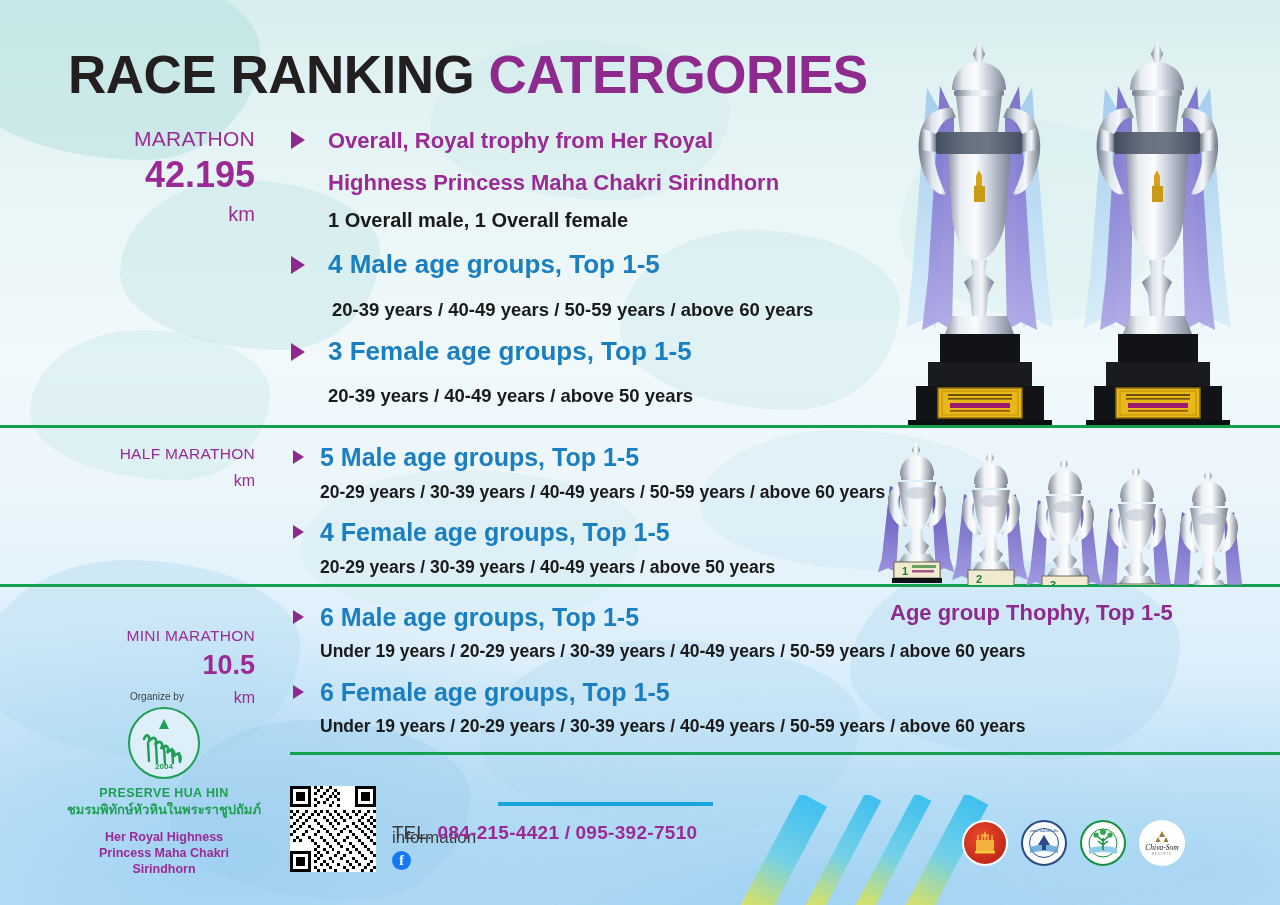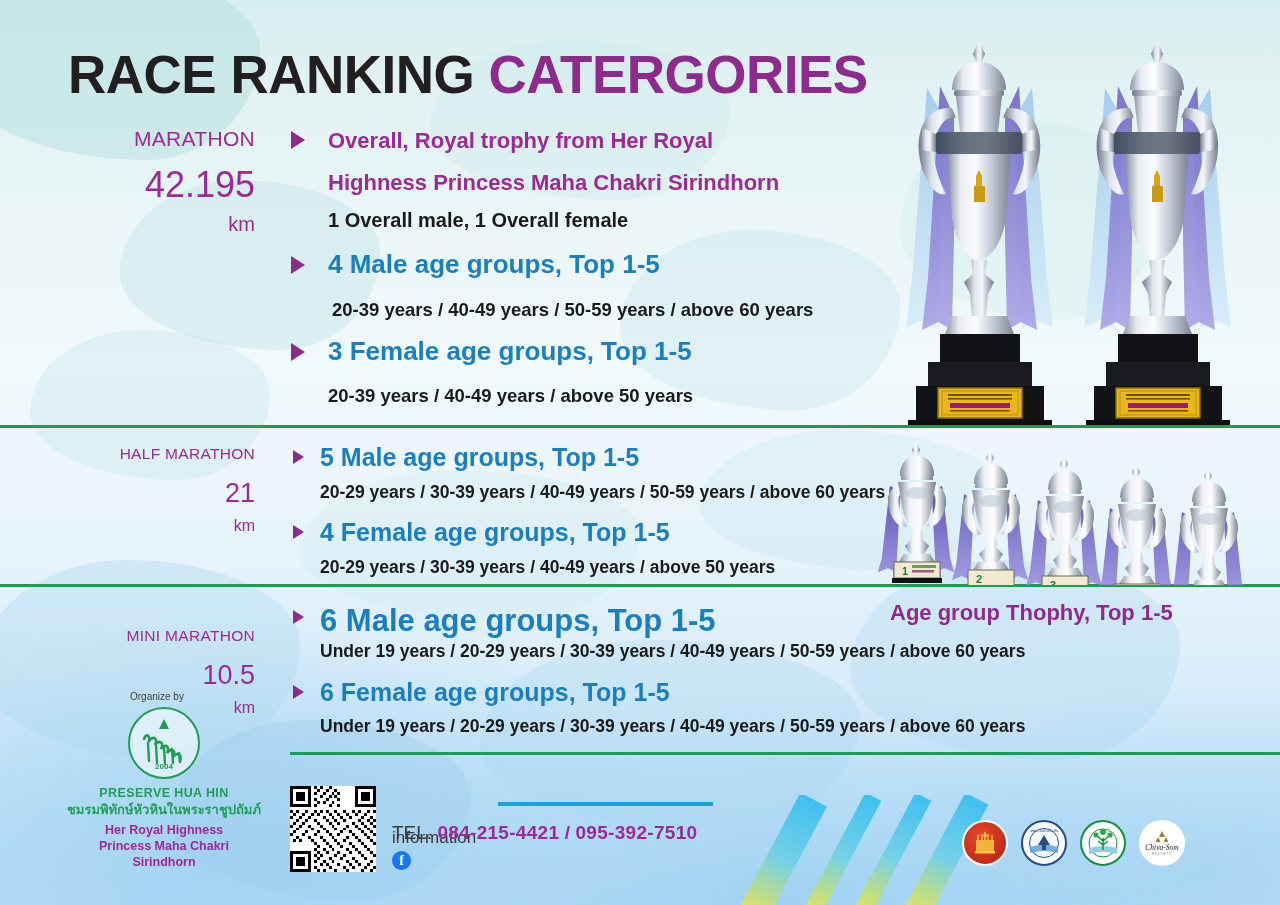--- a/index.html
+++ b/index.html
@@ -20,21 +20,21 @@
 
   
   .title { position:absolute; left:68px; top:44px; font-size:53px; font-weight:bold;
            letter-spacing:-.5px; white-space:nowrap; }
   .title .t1 { color:#231f20; }
   .title .t2 { color:#8e2a8d; }
 
   
   .dist { position:absolute; text-align:right; color:#9b2a96; line-height:1; }
   .dist .name { font-size:21px; letter-spacing:.3px; display:block; }
-  .dist .num  { font-size:36px; display:block; margin-top:18px; }
+  .dist .num  { font-size:36px; display:block; margin-top:8px;font-weight:bold; }
   .dist .unit { font-size:20px; display:block; margin-top:11px; }
   .dist.small .name { font-size:15.5px; }
   .dist.small .num  { font-size:27px; }
   .dist.small .unit { font-size:16px; }
 
   
   .tri { position:absolute; width:0; height:0; border-left:14px solid #8e2a8d;
          border-top:9px solid transparent; border-bottom:9px solid transparent; }
   .tri.sm { border-left-width:11px; border-top-width:7px; border-bottom-width:7px; }
   .hl { position:absolute; font-weight:bold; white-space:nowrap; }
@@ -230,21 +230,20 @@
 <div class="hl black" style="left:332px;top:299px;font-size:18.5px;">20-39 years / 40-49 years / 50-59 years / above 60 years</div>
 
 <div class="tri" style="left:291px;top:343px;"></div>
 <div class="hl blue" style="left:328px;top:336px;font-size:26px;">3 Female age groups, Top 1-5</div>
 <div class="hl black" style="left:328px;top:385px;font-size:18.5px;">20-39 years / 40-49 years / above 50 years</div>
 
 <div class="divider" style="left:0;top:425px;width:1280px;"></div>
 
 <div class="dist small" style="left:60px;top:446px;width:195px;">
   <span class="name">HALF MARATHON</span>
-  <span class="num">21</span>
   <span class="unit">km</span>
 </div>
 
 <div class="tri sm" style="left:293px;top:450px;"></div>
 <div class="hl blue" style="left:320px;top:443px;font-size:25px;">5 Male age groups, Top 1-5</div>
 <div class="hl black" style="left:320px;top:482px;font-size:17.5px;">20-29 years / 30-39 years / 40-49 years / 50-59 years / above 60 years</div>
 
 <div class="tri sm" style="left:293px;top:525px;"></div>
 <div class="hl blue" style="left:320px;top:518px;font-size:25px;">4 Female age groups, Top 1-5</div>
 <div class="hl black" style="left:320px;top:557px;font-size:17.5px;">20-29 years / 30-39 years / 40-49 years / above 50 years</div>
@@ -297,21 +296,21 @@
   <text x="316" y="161" font-family="Liberation Sans, sans-serif" font-size="11" font-weight="bold" fill="#15803d">5</text>
 </svg>
 
 <div class="dist small" style="left:60px;top:628px;width:195px;">
   <span class="name">MINI MARATHON</span>
   <span class="num">10.5</span>
   <span class="unit">km</span>
 </div>
 
 <div class="tri sm" style="left:293px;top:610px;"></div>
-<div class="hl blue" style="left:320px;top:603px;font-size:31px;">6 Male age groups, Top 1-5</div>
+<div class="hl blue" style="left:320px;top:603px;font-size:25px;">6 Male age groups, Top 1-5</div>
 <div class="hl black" style="left:320px;top:641px;font-size:17.5px;">Under 19 years / 20-29 years / 30-39 years / 40-49 years / 50-59 years / above 60 years</div>
 
 <div class="tri sm" style="left:293px;top:685px;"></div>
 <div class="hl blue" style="left:320px;top:678px;font-size:25px;">6 Female age groups, Top 1-5</div>
 <div class="hl black" style="left:320px;top:716px;font-size:17.5px;">Under 19 years / 20-29 years / 30-39 years / 40-49 years / 50-59 years / above 60 years</div>
 
 <div class="troph-cap" style="left:890px;top:600px;">Age group Thophy, Top 1-5</div>
 
 <div class="divider" style="left:290px;top:752px;width:990px;"></div>
 
@@ -322,21 +321,21 @@
     <path d="M30 6 L35 16 L25 16 Z" fill="#1f9e55"></path>
     <path d="M10 26 C12 20 16 22 15 28 C20 22 24 26 21 32 C26 26 30 30 27 36 C32 30 36 34 33 40 C38 34 42 38 39 44 C44 38 48 42 46 48" stroke="#1f9e55" stroke-width="2.6" fill="none" stroke-linecap="round"></path>
     <path d="M14 30 L15 48 M22 32 L23 50 M30 34 L31 51 M38 36 L39 50 M45 40 L46 49" stroke="#1f9e55" stroke-width="2.4" stroke-linecap="round"></path>
     <text x="30" y="56" font-family="Liberation Sans, sans-serif" font-size="8" font-weight="bold" fill="#1f9e55" text-anchor="middle">2004</text>
   </svg>
 </div>
 
 <div class="org-txt" style="left:49px;top:786px;">
   <div class="en">PRESERVE HUA HIN</div>
   <div class="th">ชมรมพิทักษ์หัวหินในพระราชูปถัมภ์</div>
-  <div class="roy" style="margin-top:4px;">Her Royal Highness</div>
+  <div class="roy" style="margin-top:11px;">Her Royal Highness</div>
   <div class="roy">Princess Maha Chakri</div>
   <div class="roy">Sirindhorn</div>
 </div>
 
 <svg class="qr" style="left:290px;top:786px;" viewBox="0 0 29 29" shape-rendering="crispEdges">
   <rect width="29" height="29" fill="#fff"></rect>
   <g fill="#000">
     <rect x="0" y="0" width="7" height="1"></rect>
       <rect x="0" y="6" width="7" height="1"></rect>
     <rect x="0" y="0" width="1" height="7"></rect>

